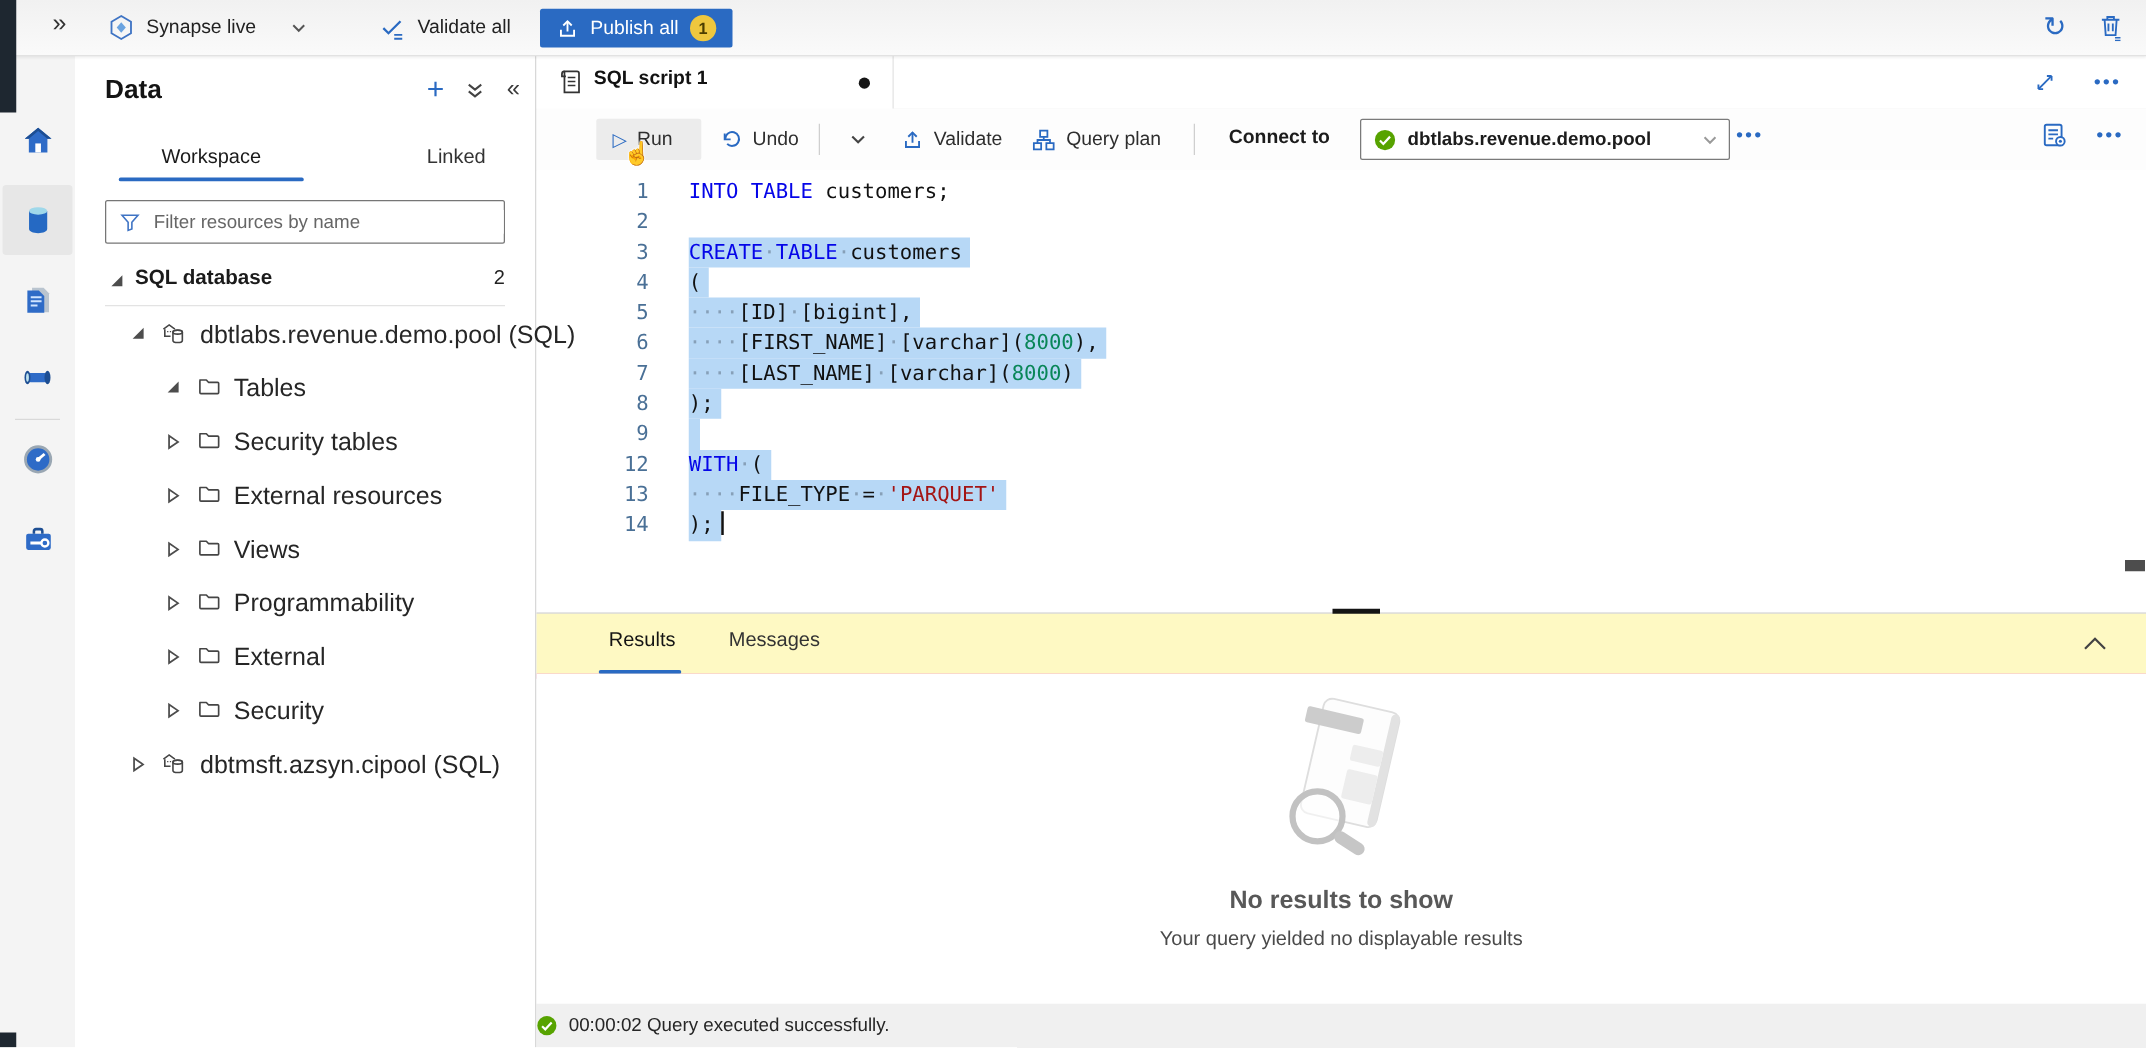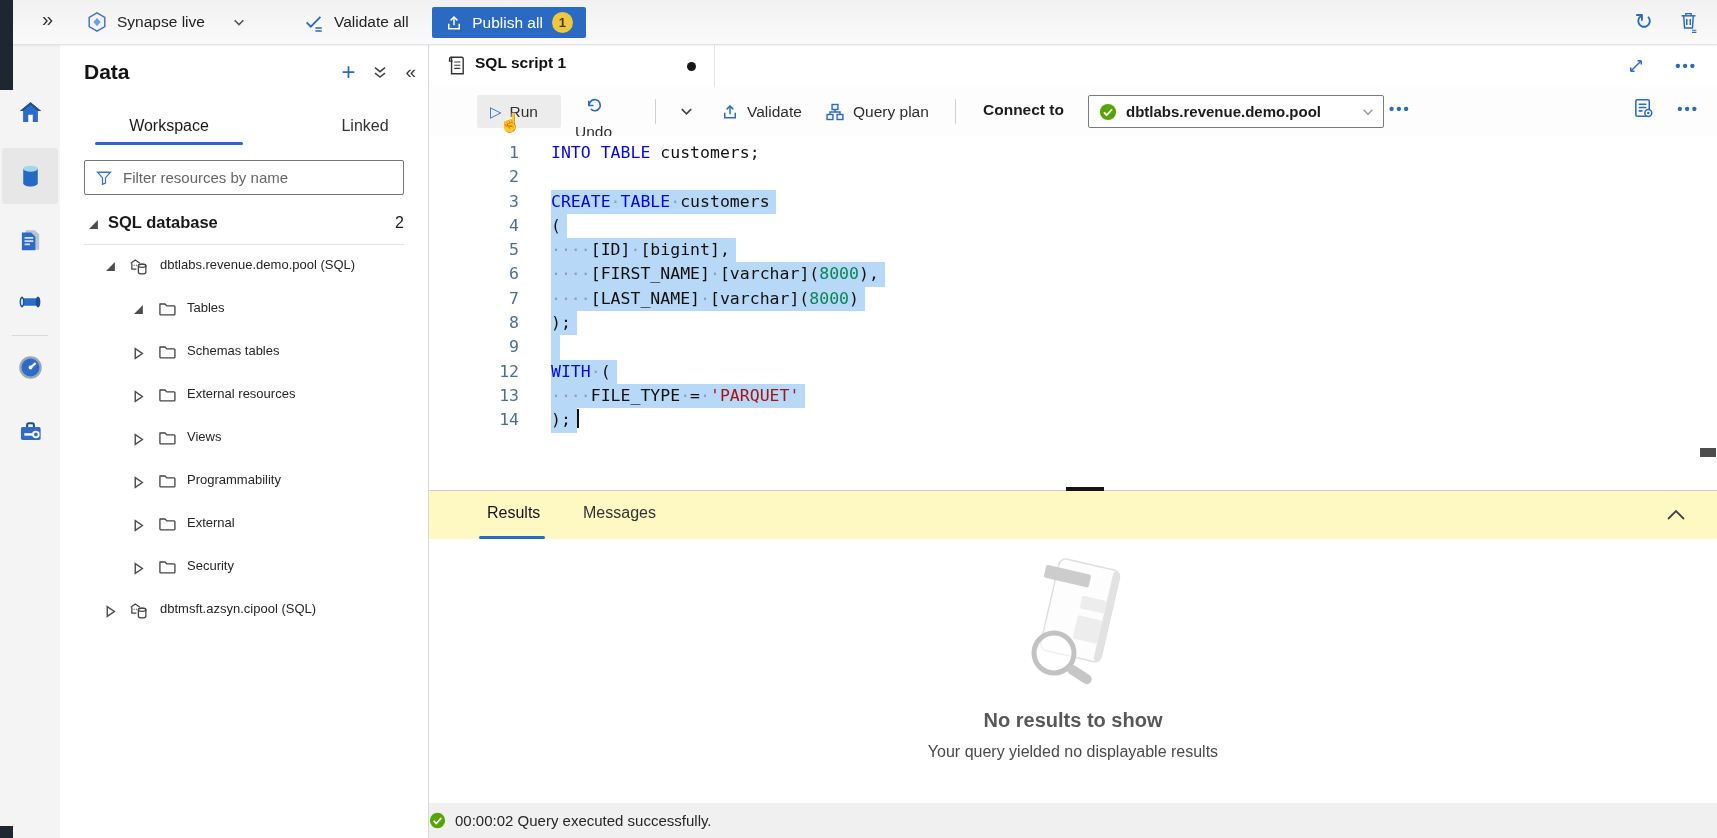--- a/index.html
+++ b/index.html
@@ -56,21 +56,21 @@
   .filter-input::placeholder{color:#666;}
   .dp-section{position:absolute;left:0px;top:164px;width:368px;height:36px;cursor:pointer;}
   .dp-section .twistie{position:absolute;left:28px;top:11px;}
   .dp-section-label{position:absolute;left:48px;top:5px;font-size:16.5px;font-weight:bold;color:#1b1b1b;}
   .dp-section-count{position:absolute;right:24px;top:6px;font-size:16px;color:#222;}
   .dp-section-divider{position:absolute;left:24px;top:200px;width:320px;height:1px;background:#e3e3e3;}
   .tree{position:absolute;left:0;top:0;width:368px;height:794px;}
   .tree-row{position:absolute;left:0;width:368px;height:43px;cursor:pointer;}
   .tree-row .twistie{position:absolute;top:15px;}
   .tree-row .node-icon{position:absolute;top:10px;}
-  .tree-row .node-label{position:absolute;top:11px;font-size:13px;color:#262626;white-space:nowrap;}
+  .tree-row .node-label{position:absolute;top:11px;font-size:20px;color:#262626;white-space:nowrap;}
   .tree-row.lvl1 .twistie{left:45px;}  .tree-row.lvl1 .node-icon{left:68px;}  .tree-row.lvl1 .node-label{left:100px;}
   .tree-row.lvl2 .twistie{left:73px;}  .tree-row.lvl2 .node-icon{left:97px;}  .tree-row.lvl2 .node-label{left:127px;}
 
   
   .main{position:absolute;left:429px;top:44px;width:1288px;height:794px;background:#fff;}
 
   .tabstrip{position:absolute;left:0;top:0;width:1288px;height:43px;border-bottom:1px solid #e6e6e6;background:#fff;}
   .script-tab{position:absolute;left:0;top:0;width:285px;height:43px;border-right:1px solid #e3e3e3;background:#fff;cursor:pointer;}
   .script-tab .tab-icon{position:absolute;left:16px;top:10px;}
   .tab-title{position:absolute;left:46px;top:10px;font-size:15.5px;font-weight:bold;color:#121212;}
@@ -79,21 +79,21 @@
   .icon-btn{background:none;border:none;cursor:pointer;padding:2px;color:#2a6ac2;}
   .more-dots{color:#2a6ac2;font-size:15px;letter-spacing:2px;font-weight:bold;}
 
   .toolbar{position:absolute;left:0;top:43px;width:1288px;height:49px;background:#fdfdfd;border-bottom:1px solid #efefef;}
   .tb-item{position:absolute;top:8px;height:33px;display:flex;align-items:center;gap:8px;background:none;border:none;cursor:pointer;
            font-size:15.5px;color:#2e2e2e;font-family:"Liberation Sans",sans-serif;}
   .tb-run{left:48px;width:84px;background:#ececec;border-radius:2px;padding-left:13px;}
   .run-glyph{color:#2a6ac2;font-size:15px;}
   .cursor-hand{position:absolute;left:70px;top:25px;font-size:18px;color:#2b2b2b;z-index:5;
                text-shadow:0 0 2px #fff, 0 0 2px #fff;}
-  .tb-undo{left:140px;flex-direction:column;}
+  .tb-undo{left:140px;}
   .tb-sep{position:absolute;top:12px;width:1px;height:25px;background:#cfcfcf;}
   .sep1{left:226px;} .sep2{left:526px;}
   .tb-chevron{left:244px;}
   .tb-publish{left:286px;}
   .tb-queryplan{left:390px;}
   .tb-connect-label{position:absolute;left:554px;top:14px;font-size:15.5px;font-weight:bold;color:#1c1c1c;}
   .conn-dropdown{position:absolute;left:659px;top:8px;width:276px;height:31px;border:1px solid #7a7a7a;border-radius:2px;
                  background:#fff;display:flex;align-items:center;gap:9px;padding:0 8px 0 10px;cursor:pointer;font-weight:bold;}
   .conn-label{flex:1;font-size:15px;color:#1c1c1c;white-space:nowrap;}
   .tb-more1{position:absolute;left:954px;top:12px;background:none;border:none;cursor:pointer;}
@@ -326,21 +326,21 @@
           <span class="twistie">
             <svg width="11" height="13" viewBox="0 0 10 12">
               <path d="M2 1.5 L8.6 6 L2 10.5 Z" fill="none" stroke="#4d4d4d" stroke-width="1.3"></path>
             </svg>
           </span>
           <span class="node-icon">
             <svg width="20" height="20" viewBox="0 0 24 24" fill="none" stroke="#454545" stroke-width="1.6">
               <path d="M3.5 6 h6.2 l2 2.2 h8.8 a1 1 0 0 1 1 1 V18 a1 1 0 0 1 -1 1 H4.5 a1 1 0 0 1 -1 -1 V7 a1 1 0 0 1 1 -1 Z" stroke-linejoin="round"></path>
             </svg>
           </span>
-          <span class="node-label">Schemas tables</span>
+          <span class="node-label">Security tables</span>
         </div>
         <div class="tree-row lvl2" style="top: 331px;">
           <span class="twistie">
             <svg width="11" height="13" viewBox="0 0 10 12">
               <path d="M2 1.5 L8.6 6 L2 10.5 Z" fill="none" stroke="#4d4d4d" stroke-width="1.3"></path>
             </svg>
           </span>
           <span class="node-icon">
             <svg width="20" height="20" viewBox="0 0 24 24" fill="none" stroke="#454545" stroke-width="1.6">
               <path d="M3.5 6 h6.2 l2 2.2 h8.8 a1 1 0 0 1 1 1 V18 a1 1 0 0 1 -1 1 H4.5 a1 1 0 0 1 -1 -1 V7 a1 1 0 0 1 1 -1 Z" stroke-linejoin="round"></path>

